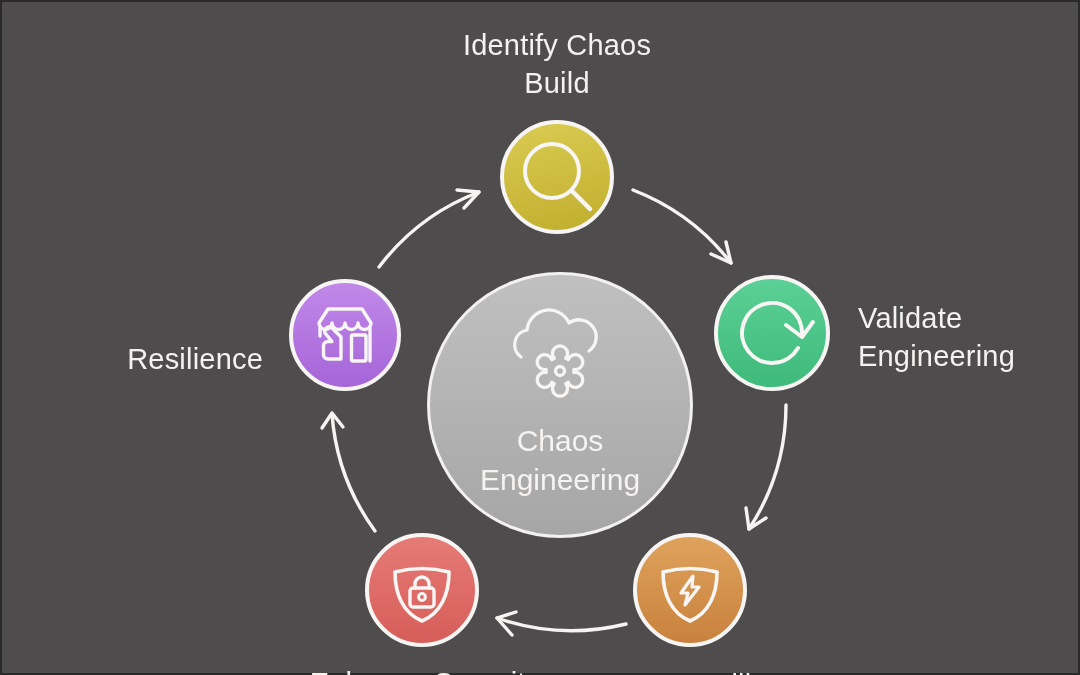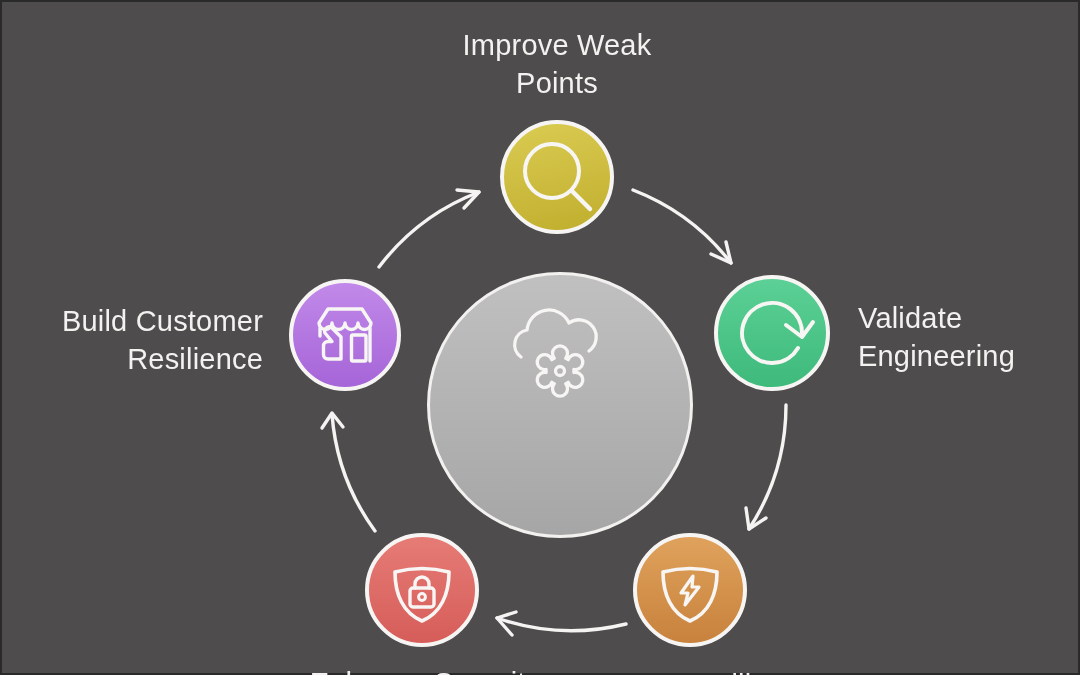--- a/index.html
+++ b/index.html
@@ -73,20 +73,24 @@
   <div class="node node-center">
     <svg width="260" height="260" viewBox="-130 -130 260 260">
       <g class="icon-stroke" stroke-width="3.3">
         <path transform="translate(-3,-66)" d="M -36 18 A 15 15 0 0 1 -30 -9 A 22 22 0 0 1 12 -16 A 15 15 0 0 1 32 12"></path>
         <g transform="translate(0,-34)">
           <path d="M -5.7 -12.8 A 7.5 7.5 0 1 1 5.7 -12.8 A 14 14 0 0 1 8.2 -11.3 A 7.5 7.5 0 1 1 13.9 -1.5 A 14 14 0 0 1 13.9 1.5 A 7.5 7.5 0 1 1 8.2 11.3 A 14 14 0 0 1 5.7 12.8 A 7.5 7.5 0 1 1 -5.7 12.8 A 14 14 0 0 1 -8.2 11.3 A 7.5 7.5 0 1 1 -13.9 1.5 A 14 14 0 0 1 -13.9 -1.5 A 7.5 7.5 0 1 1 -8.2 -11.3 A 14 14 0 0 1 -5.7 -12.8 Z"></path>
           <circle cx="0" cy="0" r="4.5"></circle>
         </g>
       </g>
     </svg>
+    <div class="center-label">
+      <span>Chaos</span><br>
+      <span>Engineering</span>
+    </div>
   </div>
 
   <div class="node node-top">
     <svg width="106" height="106" viewBox="-53 -53 106 106">
       <g class="icon-stroke" stroke-width="4">
         <circle cx="-5" cy="-6" r="27"></circle>
         <line x1="15" y1="14" x2="33" y2="32" stroke-width="4.5"></line>
       </g>
     </svg>
   </div>
@@ -126,35 +130,35 @@
         <path d="M -17 -26 H 17 L 26 -12 A 6.5 6.5 0 0 1 13 -12 A 6.5 6.5 0 0 1 0 -12 A 6.5 6.5 0 0 1 -13 -12 A 6.5 6.5 0 0 1 -26 -12 Z"></path>
         <path d="M 25 -7 V 26"></path>
         <path d="M -25 -7 V 1"></path>
         <rect x="6.5" y="0" width="14.5" height="26" rx="1.5"></rect>
         <path d="M -4 2 L -4 24 L -17 24 A 4.5 4.5 0 0 1 -21.5 19.5 L -21.5 11 A 4.5 4.5 0 0 1 -17 6.5 L -13 6.5 L -20 -2 A 4.5 4.5 0 0 1 -13.5 -7.5 L -4 2 Z"></path>
       </g>
     </svg>
   </div>
 
   <div class="label label-top">
-    <span>Improve Weak</span><br>
-    <span>Points</span>
+    <span>Identify Chaos</span><br>
+    <span>Build</span>
   </div>
 
   <div class="label label-right">
     <span>Validate</span><br>
     <span>Engineering</span>
   </div>
 
   <div class="label label-bottom-right">
     <span>Improve Resilience</span>
   </div>
 
   <div class="label label-bottom-left">
     <span>Enhance Security</span>
   </div>
 
   <div class="label label-left">
-    <span>Build Customer</span><br>
+    <br>
     <span>Resilience</span>
   </div>
 
 </div>
 
 </body></html>

